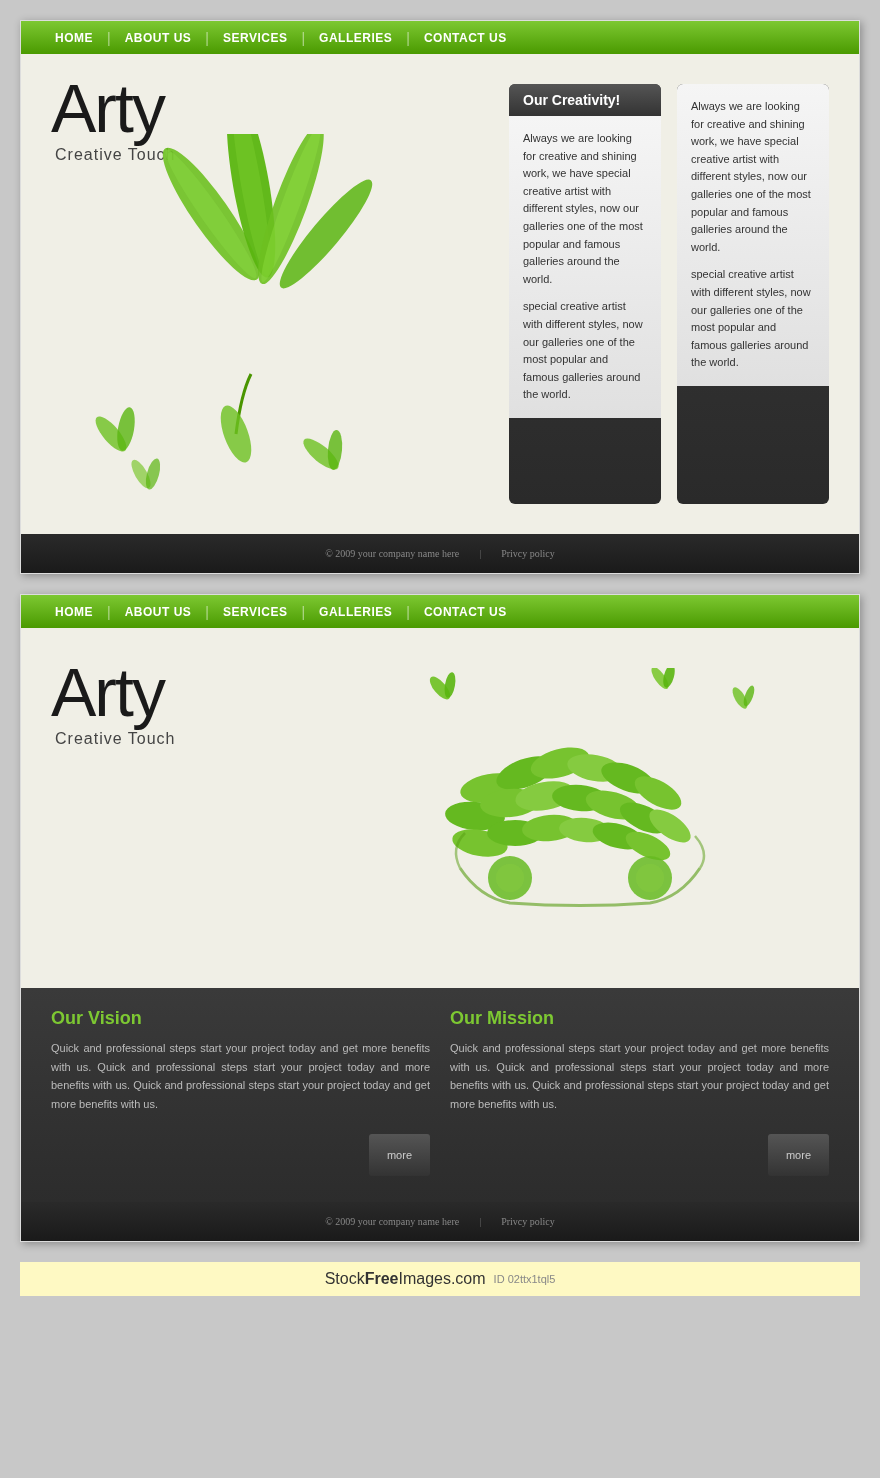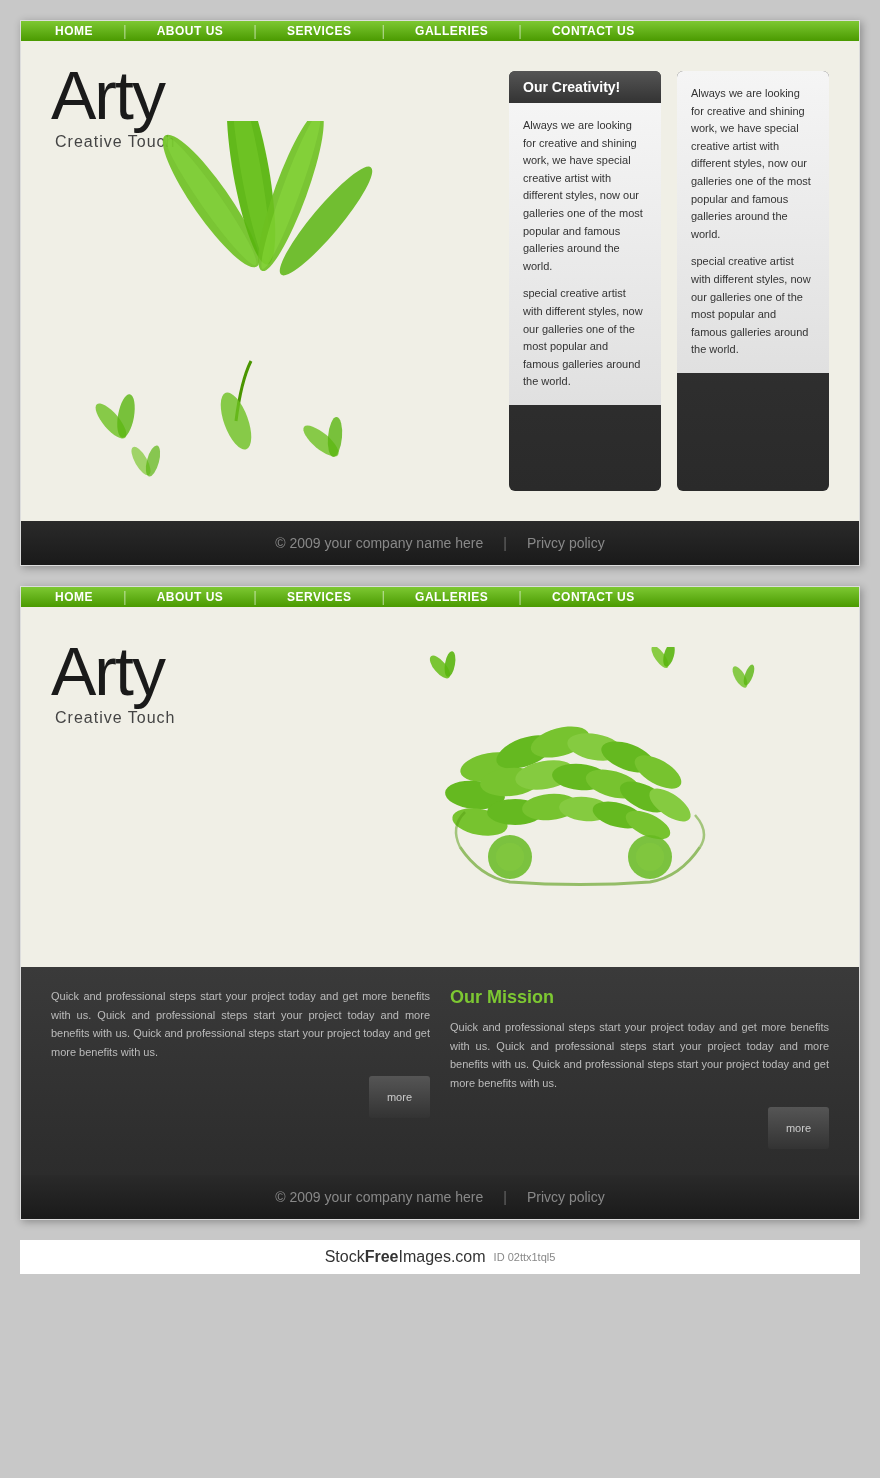--- a/index.html
+++ b/index.html
@@ -23,22 +23,22 @@
       box-shadow: 2px 2px 8px rgba(0,0,0,0.3);
       overflow: hidden;
     }
 
     
     .nav-bar {
       background: linear-gradient(to bottom, #7dc832, #4a9a00);
       padding: 0 20px;
       display: flex;
       align-items: center;
-      height: 20px;
-      gap: 16px;
+      height: 33px;
+      gap: 0;
     }
     .nav-bar .nav-item {
       color: #fff;
       font-size: 12px;
       font-weight: bold;
       text-transform: uppercase;
       cursor: pointer;
       padding: 0 14px;
       letter-spacing: 0.5px;
     }
@@ -127,21 +127,22 @@
     .site-footer {
       background: linear-gradient(to bottom, #2a2a2a, #1a1a1a);
       padding: 14px 30px;
       display: flex;
       align-items: center;
       justify-content: center;
       gap: 20px;
     }
     .site-footer span {
       color: #888;
-      font-size: 14px;
+      font-size: 10px;
+      font-family: Liberation Serif, serif;
     }
     .site-footer .sep {
       color: #666;
     }
 
     
     .hero-section-2 {
       display: flex;
       padding: 20px 30px 20px 30px;
       min-height: 360px;
@@ -178,37 +179,37 @@
       font-size: 18px;
       font-weight: bold;
       margin-bottom: 10px;
     }
 
     .vision-box p {
       color: #bbb;
       font-size: 11px;
       line-height: 1.7;
       text-align: justify;
-      margin-bottom: 14px;
+      margin-bottom: 20px;
     }
 
     .more-btn {
       background: linear-gradient(to bottom, #555, #333);
       color: #ccc;
       border: none;
       border-radius: 3px;
       padding: 15px 18px;
       font-size: 11px;
       cursor: pointer;
       float: right;
     }
 
     
     .watermark {
-      background: #ffffff;
+      background: #fef9c3;
       padding: 8px 20px;
       display: flex;
       align-items: center;
       justify-content: center;
       gap: 4px;
     }
     .watermark-text {
       font-size: 16px;
       color: #333;
     }
@@ -379,20 +380,21 @@
             <path d="M80 200 Q70 180 85 165" stroke="#4a9500" stroke-width="2.5" fill="none" opacity="0.5"></path>
             <path d="M320 200 Q330 185 315 168" stroke="#4a9500" stroke-width="2.5" fill="none" opacity="0.5"></path>
           </g>
         </svg>
       </div>
     </div>
 
     <div class="bottom-section">
       <div class="bottom-grid">
         <div class="vision-box">
+          <h3>Our Vision</h3>
           <p>Quick and professional steps start your project today and get more benefits with us. Quick and professional steps start your project today and more benefits with us. Quick and professional steps start your project today and get more benefits with us.</p>
           <button class="more-btn">more</button>
         </div>
         <div class="vision-box">
           <h3>Our Mission</h3>
           <p>Quick and professional steps start your project today and get more benefits with us. Quick and professional steps start your project today and more benefits with us. Quick and professional steps start your project today and get more benefits with us.</p>
           <button class="more-btn">more</button>
         </div>
       </div>
     </div>

